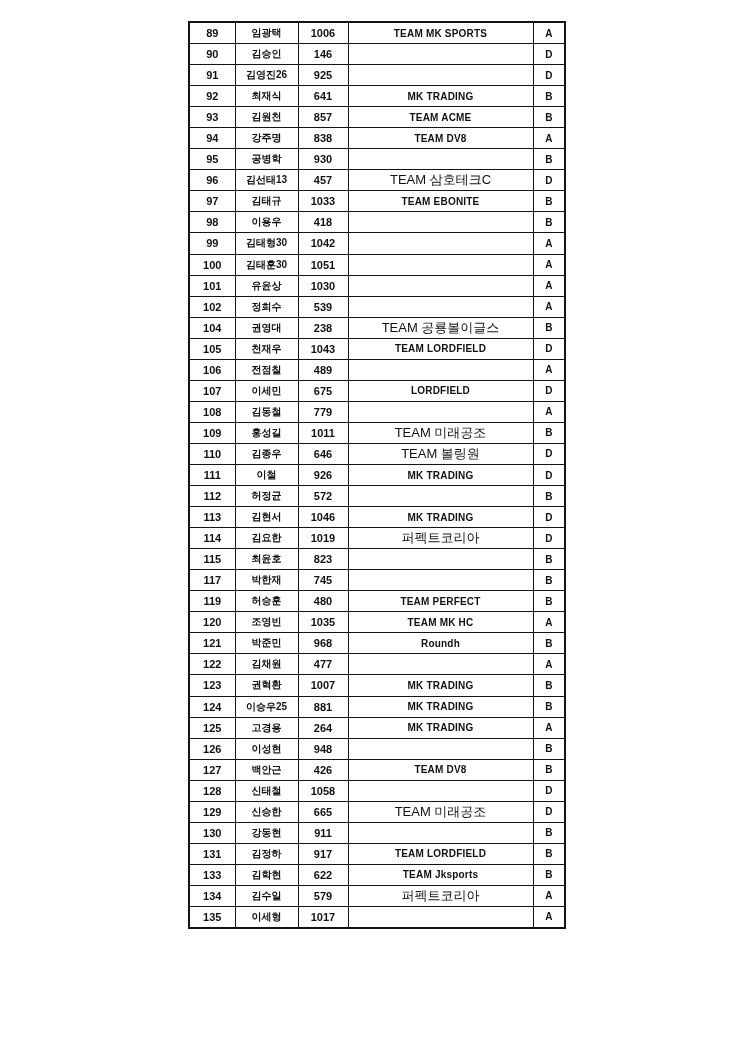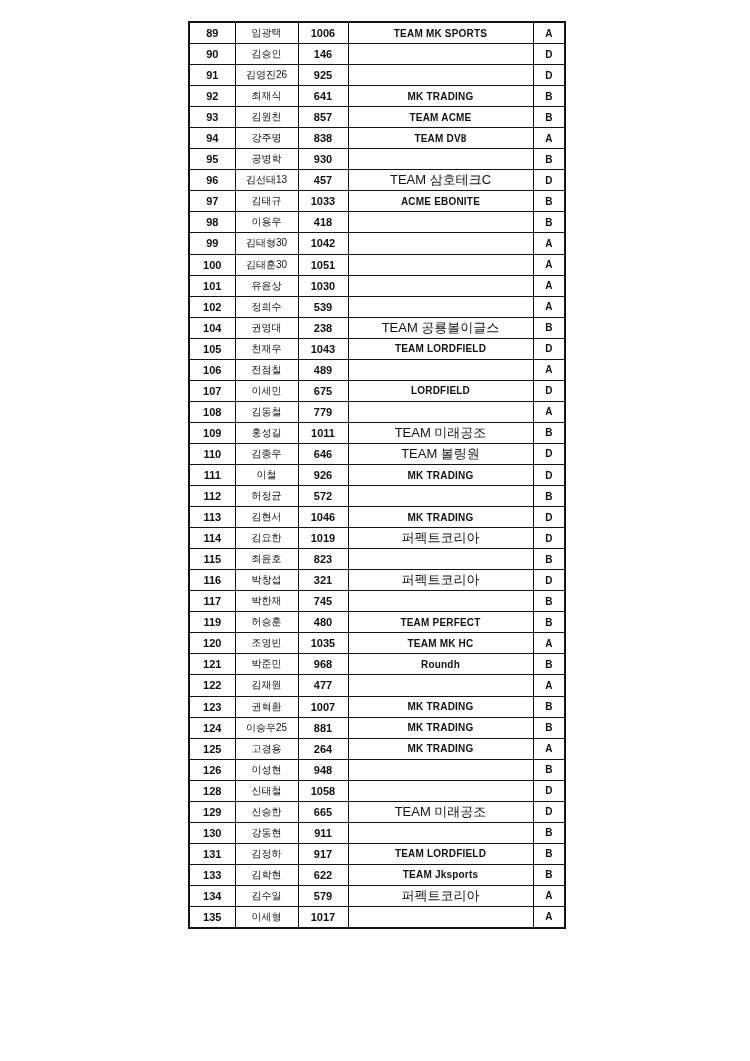--- a/index.html
+++ b/index.html
@@ -40,21 +40,21 @@
   col.c-name  { width: 63px; }
   col.c-code  { width: 50px; }
   col.c-team  { width: 185px; }
   col.c-grade { width: 32px; }
 
   td.num {
     font-weight: 700;
     font-size: 11px;
   }
   td.name {
-    font-weight: 400;
+    font-weight: 700;
     font-size: 10px;
   }
   td.team {
     font-weight: 500;
     font-size: 13px;
   }
   td.team.latin {
     font-weight: 700;
     font-size: 10px;
     letter-spacing: 0.2px;
@@ -131,21 +131,21 @@
             <td class="num">96</td>
             <td class="name">김선태13</td>
             <td class="num">457</td>
             <td class="team">TEAM 삼호테크C</td>
             <td class="grade">D</td>
           </tr>
           <tr>
             <td class="num">97</td>
             <td class="name">김태규</td>
             <td class="num">1033</td>
-            <td class="team latin">ACME EBONITE</td>
+            <td class="team latin">TEAM EBONITE</td>
             <td class="grade">B</td>
           </tr>
           <tr>
             <td class="num">98</td>
             <td class="name">이용우</td>
             <td class="num">418</td>
             <td class="team"></td>
             <td class="grade">B</td>
           </tr>
           <tr>
@@ -254,27 +254,20 @@
             <td class="grade">D</td>
           </tr>
           <tr>
             <td class="num">115</td>
             <td class="name">최윤호</td>
             <td class="num">823</td>
             <td class="team"></td>
             <td class="grade">B</td>
           </tr>
           <tr>
-            <td class="num">116</td>
-            <td class="name">박창섭</td>
-            <td class="num">321</td>
-            <td class="team">퍼펙트코리아</td>
-            <td class="grade">D</td>
-          </tr>
-          <tr>
             <td class="num">117</td>
             <td class="name">박한재</td>
             <td class="num">745</td>
             <td class="team"></td>
             <td class="grade">B</td>
           </tr>
           <tr>
             <td class="num">119</td>
             <td class="name">허승훈</td>
             <td class="num">480</td>
@@ -321,20 +314,27 @@
             <td class="name">고경용</td>
             <td class="num">264</td>
             <td class="team latin">MK TRADING</td>
             <td class="grade">A</td>
           </tr>
           <tr>
             <td class="num">126</td>
             <td class="name">이성현</td>
             <td class="num">948</td>
             <td class="team"></td>
+            <td class="grade">B</td>
+          </tr>
+          <tr>
+            <td class="num">127</td>
+            <td class="name">백안근</td>
+            <td class="num">426</td>
+            <td class="team latin">TEAM DV8</td>
             <td class="grade">B</td>
           </tr>
           <tr>
             <td class="num">128</td>
             <td class="name">신태철</td>
             <td class="num">1058</td>
             <td class="team"></td>
             <td class="grade">D</td>
           </tr>
           <tr>

